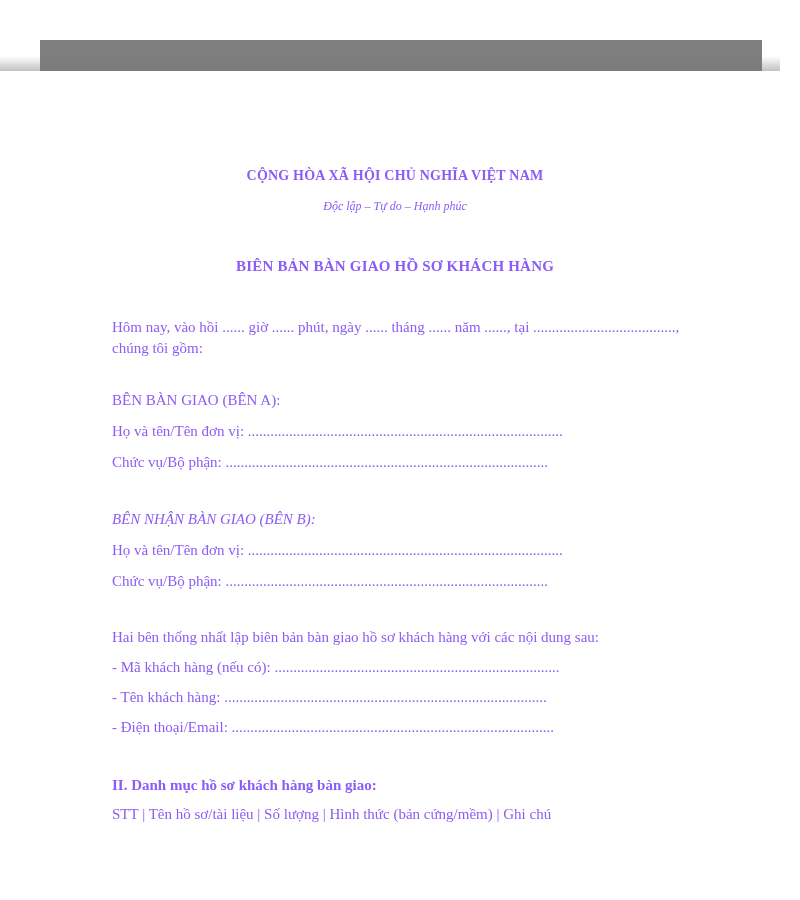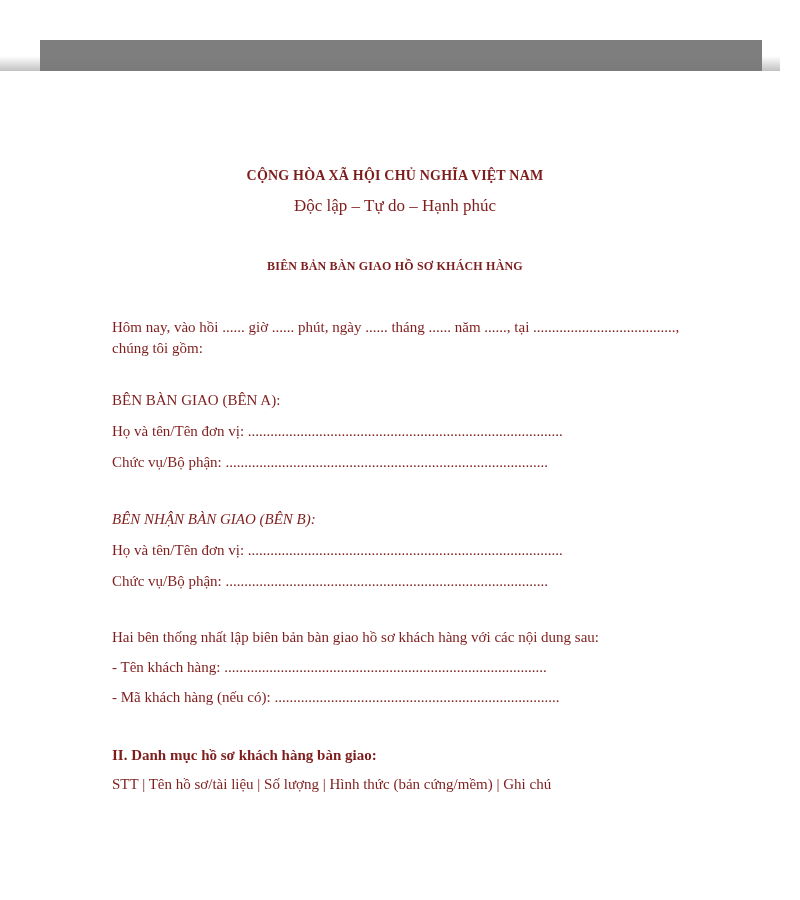--- a/index.html
+++ b/index.html
@@ -7,21 +7,21 @@
     padding: 0;
     background: #ffffff;
   }
   .page {
     position: relative;
     width: 780px;
     height: 900px;
     background: #ffffff;
     overflow: hidden;
     font-family: "Liberation Serif", serif;
-    color: #7f1d1d;
+    color: #8b5cf6;
   }
   
   .top-bar {
     position: absolute;
     left: 40px;
     top: 40px;
     width: 722px;
     height: 31px;
     background: #7e7e7e;
     z-index: 1;
@@ -52,26 +52,27 @@
   }
   .center { text-align: center; }
   .national-header {
     font-size: 14px;
     line-height: 20px;
     font-weight: 700;
     letter-spacing: 0.2px;
   }
   .motto {
     margin-top: 11px !important;
-    font-size: 17px;
+    font-size: 12px;
     line-height: 18px;
+    font-style: italic;
   }
   .doc-title {
     margin-top: 39px !important;
-    font-size: 12px;
+    font-size: 15px;
     line-height: 24px;
     font-weight: 700;
     letter-spacing: 0.2px;
     font-family: Liberation Serif, serif;
   }
   .intro-1   { margin-top: 39px !important; }
   .intro-2   { margin-top: 0 !important; }
   .party-a-heading { margin-top: 31px !important; }
   .gap-small { margin-top: 10px !important; }
   .party-b-heading { margin-top: 36px !important; font-style: italic; }
@@ -109,24 +110,25 @@
 
     <p class="party-b-heading">BÊN NHẬN BÀN GIAO (BÊN B):</p>
 
     <p class="gap-small">Họ và tên/Tên đơn vị: ....................................................................................</p>
 
     <p class="gap-small">Chức vụ/Bộ phận: ......................................................................................</p>
 
     <p class="agreement">Hai bên thống nhất lập biên bản bàn giao hồ sơ khách hàng với các nội dung sau:</p>
 
 
+    <p class="gap-item">- Mã khách hàng (nếu có): ............................................................................</p>
+
     <p class="gap-item">- Tên khách hàng: ......................................................................................</p>
 
-    <p class="gap-item">- Mã khách hàng (nếu có): ............................................................................</p>
 
-
+    <p class="gap-item">- Điện thoại/Email: ......................................................................................</p>
 
     <p class="sec2-heading">II. Danh mục hồ sơ khách hàng bàn giao:</p>
 
     <p class="table-header-line">STT | Tên hồ sơ/tài liệu | Số lượng | Hình thức (bản cứng/mềm) | Ghi chú</p>
 
   </div>
 </div>
 
 </body></html>

